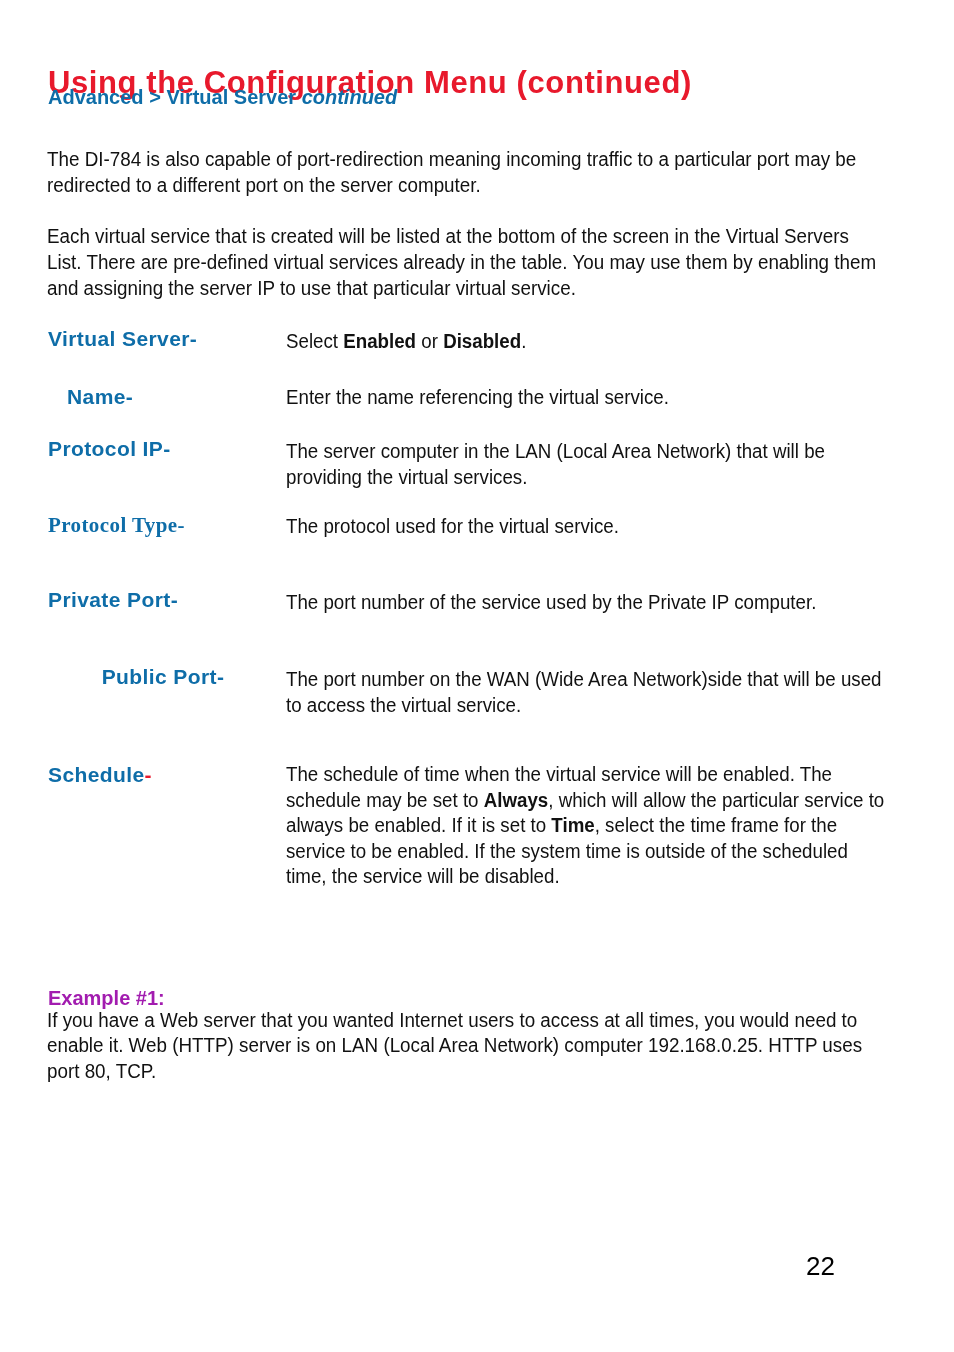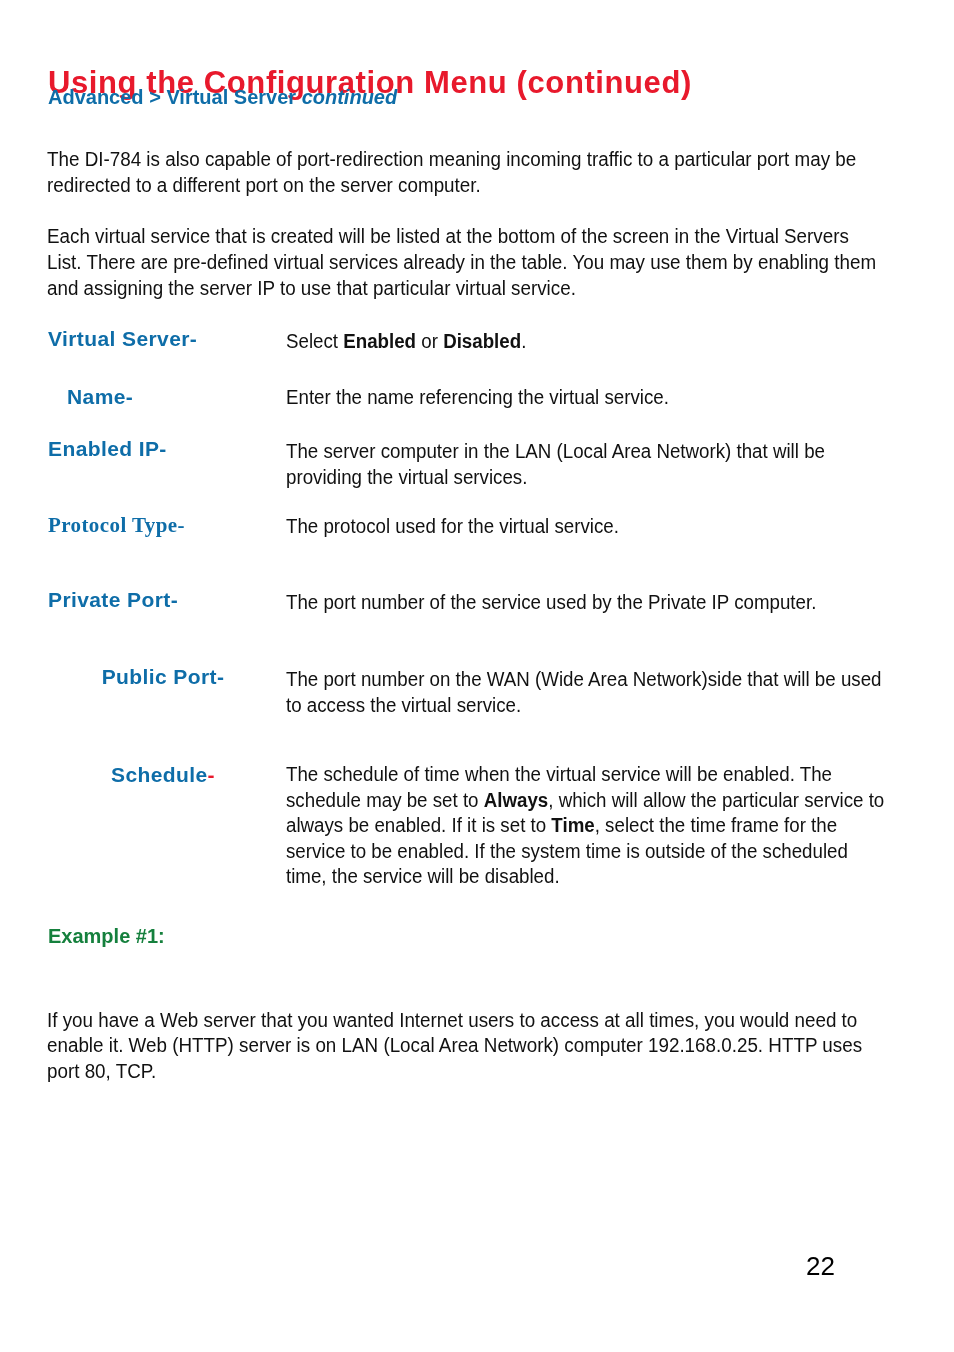--- a/index.html
+++ b/index.html
@@ -89,24 +89,24 @@
     color: #111;
     transform: scaleX(0.96);
     transform-origin: left top;
   }
   .def-desc b { font-weight: bold; }
 
   
   #example-heading {
     position: absolute;
     left: 48px;
-    top: 908px;
+    top: 970px;
     font-size: 20px;
     font-weight: bold;
-    color: #15803d;
+    color: #a21caf;
     white-space: nowrap;
   }
   #example-para {
     position: absolute;
     left: 47px;
     top: 988px;
     width: 860px;
     font-size: 19.5px;
     line-height: 25.5px;
     color: #111;
@@ -152,37 +152,37 @@
   <div id="definition-list">
       <div class="def-row">
         <div class="def-term" style="top: 327px;"><span>Virtual Server</span><span>-</span></div>
         <div class="def-desc" style="top: 329px;"><span>Select </span><b>Enabled</b><span> or </span><b>Disabled</b><span>.</span></div>
       </div>
       <div class="def-row">
         <div class="def-term" style="top: 385px; margin-left: 19px;"><span>Name</span><span>-</span></div>
         <div class="def-desc" style="top: 385px;">Enter the name referencing the virtual service.</div>
       </div>
       <div class="def-row">
-        <div class="def-term" style="top: 437px;"><span>Enabled IP</span><span>-</span></div>
+        <div class="def-term" style="top: 437px;"><span>Protocol IP</span><span>-</span></div>
         <div class="def-desc" style="top: 439px;">The server computer in the LAN (Local Area Network) that will be providing the virtual services.</div>
       </div>
       <div class="def-row">
         <div class="def-term" style="top: 513px; font-family: Liberation Serif, serif;"><span>Protocol Type</span><span>-</span></div>
         <div class="def-desc" style="top: 514px;">The protocol used for the virtual service.</div>
       </div>
       <div class="def-row">
         <div class="def-term" style="top: 588px;"><span>Private Port</span><span>-</span></div>
         <div class="def-desc" style="top: 590px;">The port number of the service used by the Private IP computer.</div>
       </div>
       <div class="def-row">
         <div class="def-term" style="top: 665px; text-align: center;"><span>Public Port</span><span>-</span></div>
         <div class="def-desc" style="top: 667px;">The port number on the WAN (Wide Area Network)side that will be used to access the virtual service.</div>
       </div>
       <div class="def-row">
-        <div class="def-term" style="top: 763px; text-align: center;"><span>Schedule</span><span class="dash-red">-</span></div>
+        <div class="def-term" style="top: 763px;"><span>Schedule</span><span class="dash-red">-</span></div>
         <div class="def-desc" style="top: 762px;"><span>The schedule of time when the virtual service will be enabled. The schedule may be set to </span><b>Always</b><span>, which will allow the particular service to always be enabled. If it is set to </span><b>Time</b><span>, select the time frame for the service to be enabled. If the system time is outside of the scheduled time, the service will be disabled.</span></div>
       </div>
     </div>
 
   <h2 id="example-heading">Example #1:</h2>
 
   <p id="example-para">If you have a Web server that you wanted Internet users to access at all times, you would need to enable it. Web (HTTP) server is on LAN (Local Area Network) computer 192.168.0.25. HTTP uses port 80, TCP.</p>
 
 
   <div id="page-number">22</div>

